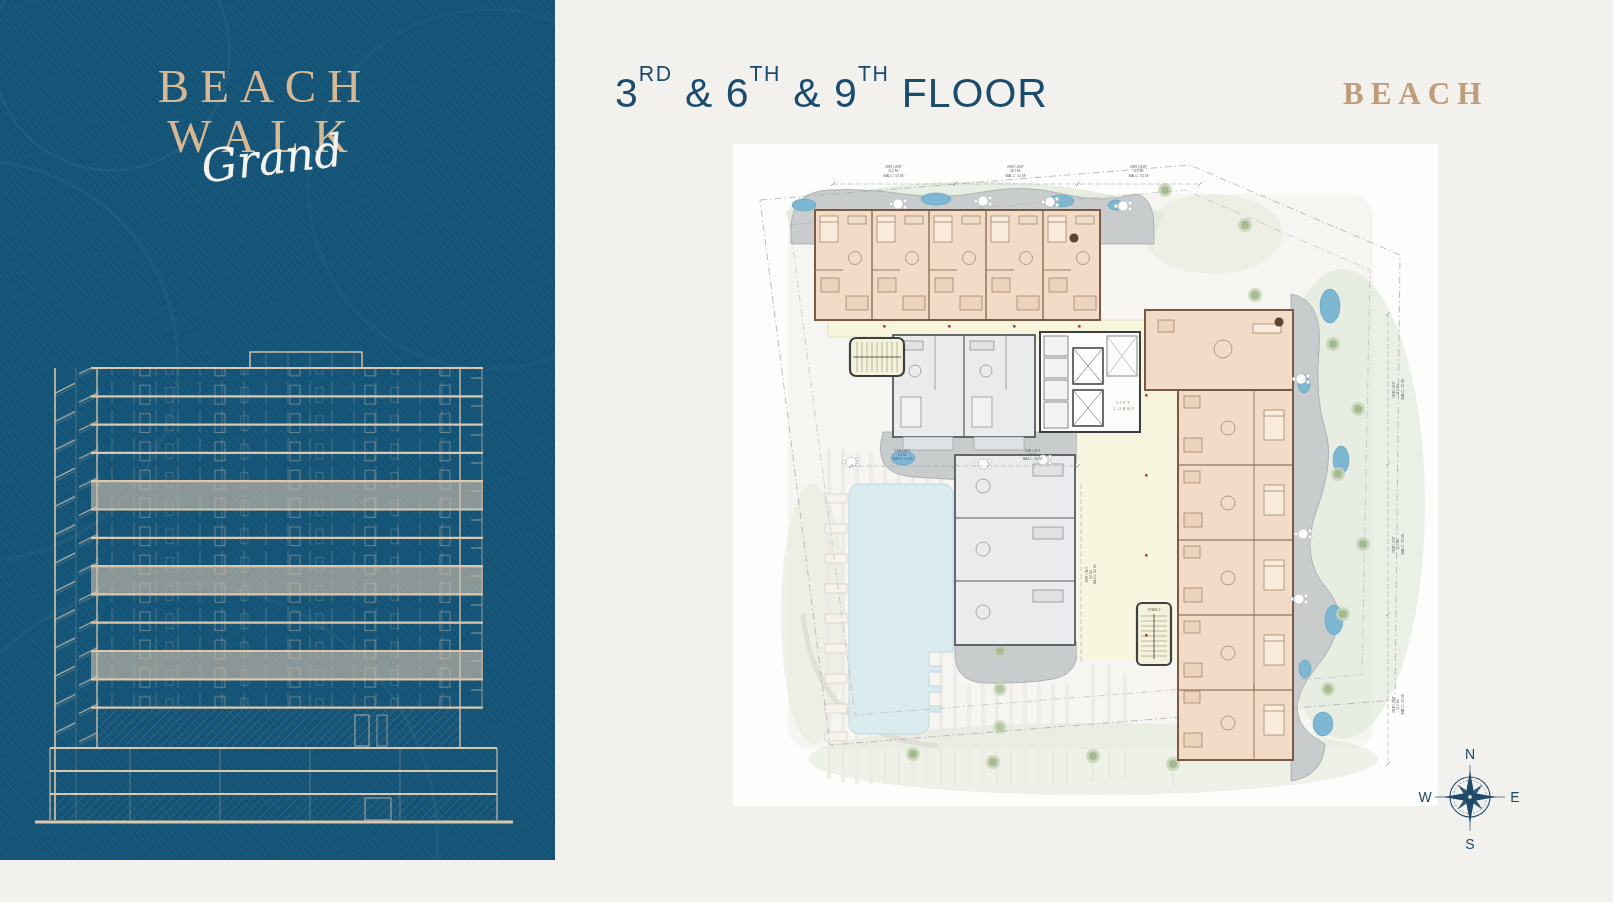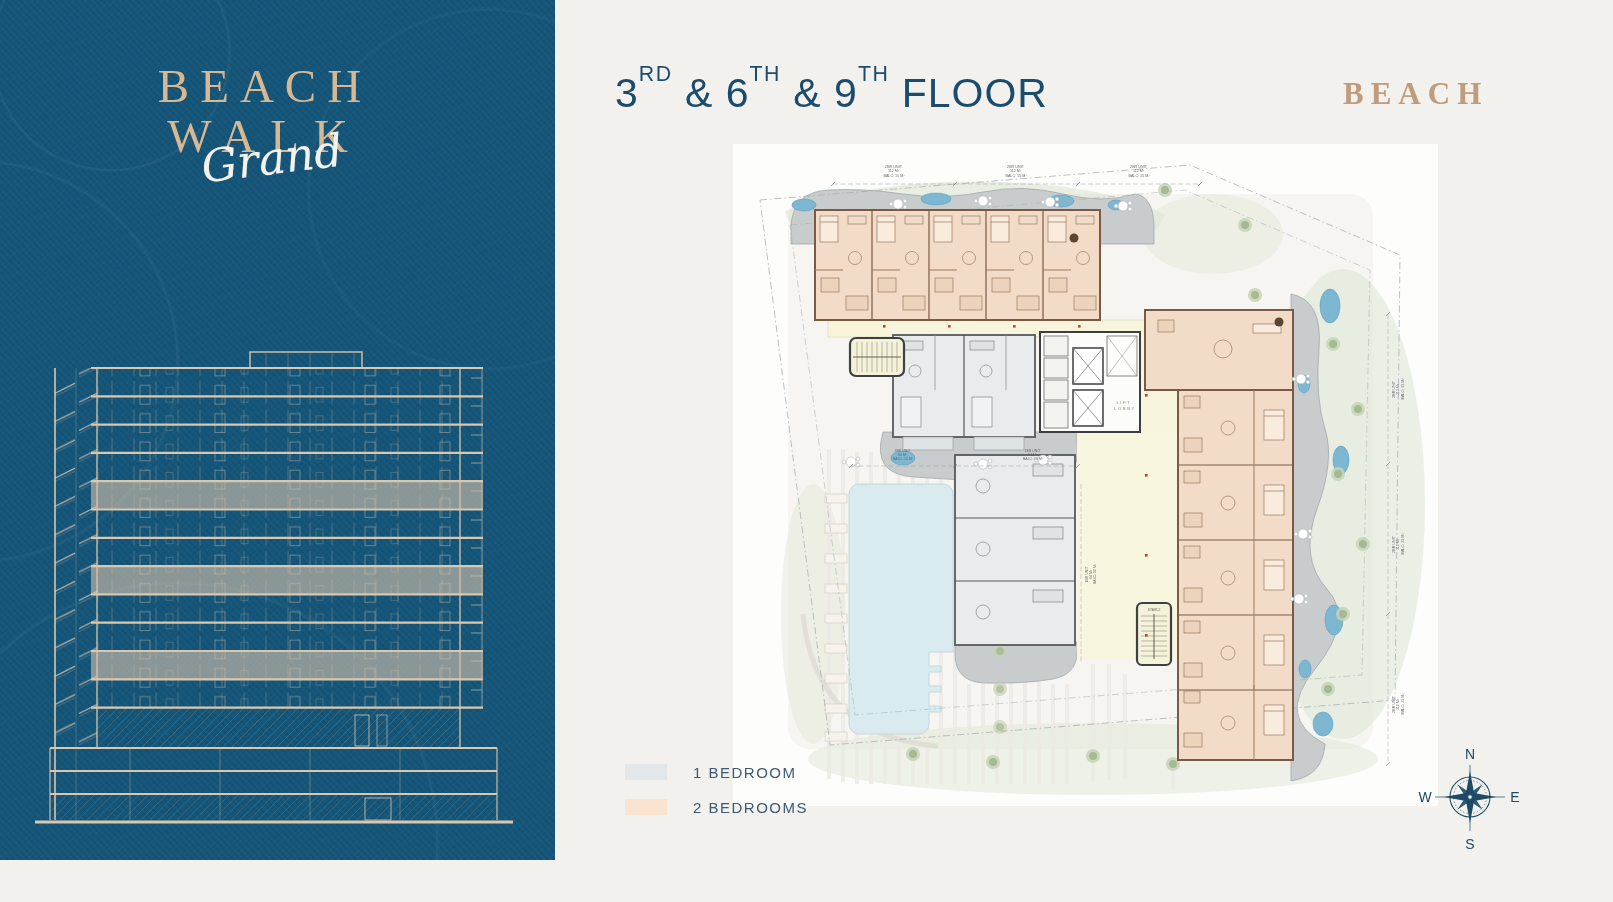--- a/index.html
+++ b/index.html
@@ -512,34 +512,20 @@
       <g transform="translate(355,430) rotate(-90)">
             <text font-size="3.5" text-anchor="middle">
         <tspan x="0">1BR UNIT</tspan>
         <tspan x="0" dy="4.2">64 M²</tspan>
         <tspan x="0" dy="4.2">BALC: 10 M²</tspan></text>
           </g>
     </g>
   </svg>
   </div>
 
-  <div class="legend">
-    <div class="legend-row">
-      <svg width="42" height="16">
-        <rect width="42" height="16" fill="#e4e7ea"></rect>
-      </svg>
-      <span class="legend-label">1 BEDROOM</span>
-    </div>
-    <div class="legend-row">
-      <svg width="42" height="16">
-        <rect width="42" height="16" fill="#fbe3d1"></rect>
-      </svg>
-      <span class="legend-label">2 BEDROOMS</span>
-    </div>
-  </div>
 
   <svg class="compass" width="130" height="120" viewBox="0 0 130 120">
     <g stroke="#1d4a66" fill="none">
       <line x1="30" y1="60" x2="100" y2="60" stroke-width="0.7"></line>
       <line x1="65" y1="28" x2="65" y2="94" stroke-width="0.7"></line>
       <circle cx="65" cy="60" r="20" stroke-width="1.1"></circle>
       <circle cx="65" cy="60" r="16.5" stroke-width="0.6" stroke-dasharray="1.5 2"></circle>
     </g>
     <g fill="#1d4a66">
       <polygon points="65,34 69,56 65,60 61,56"></polygon>

